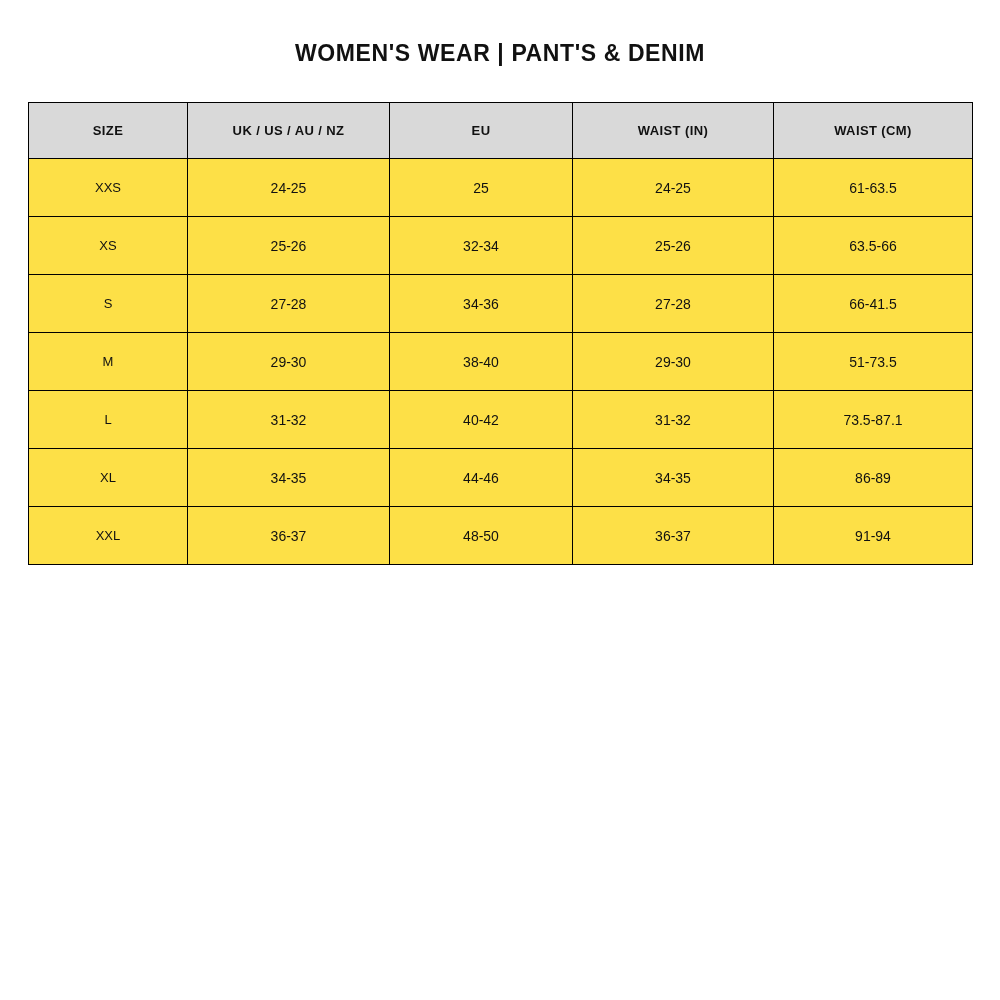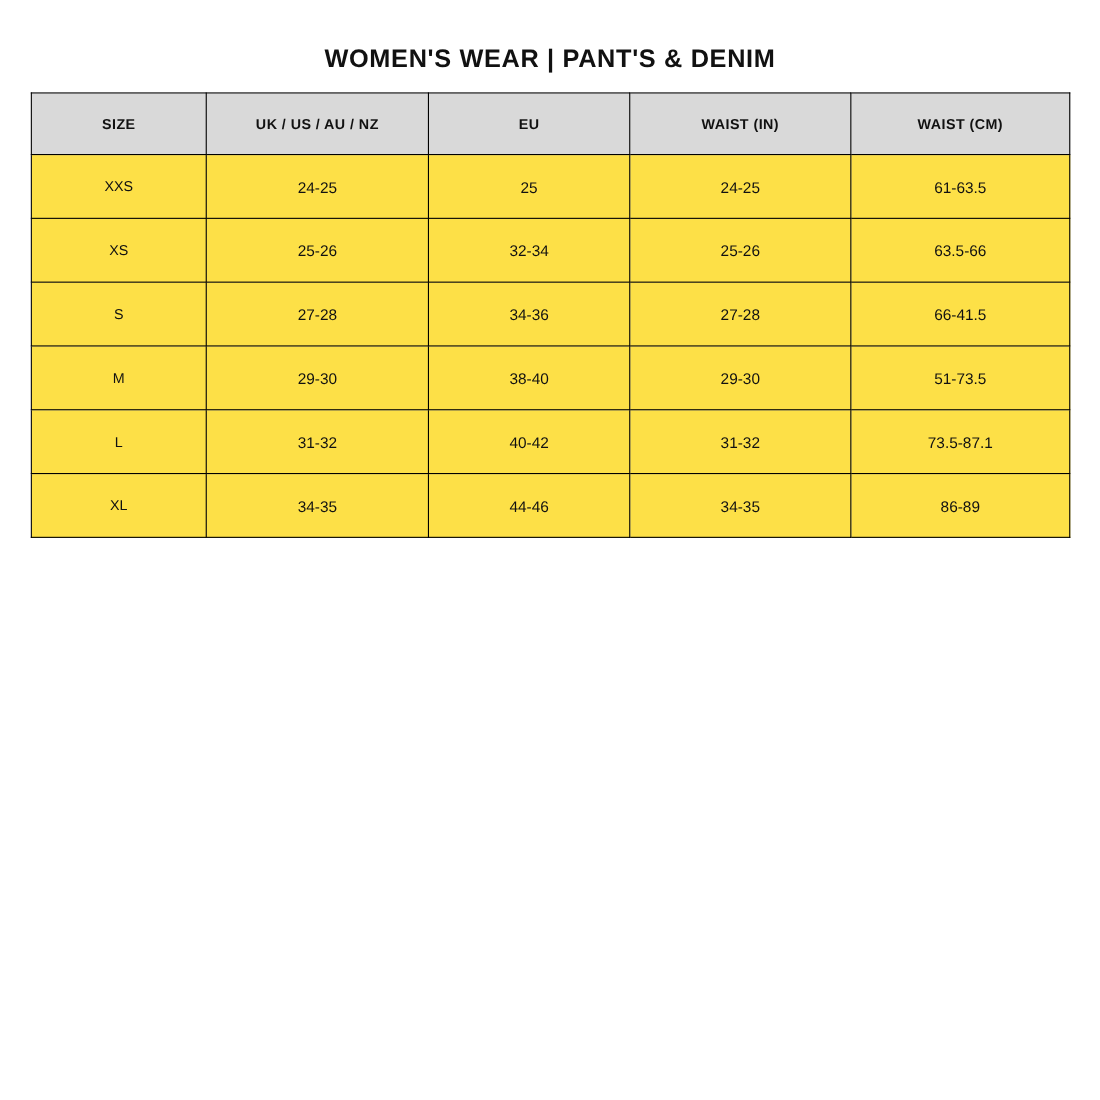--- a/index.html
+++ b/index.html
@@ -26,21 +26,21 @@
     font-weight: bold;
     letter-spacing: 0.6px;
     color: #111111;
     padding-top: 40px;
     padding-bottom: 0;
     margin: 0;
   }
   .table-wrap {
     position: absolute;
     left: 28px;
-    top: 84px;
+    top: 102px;
     width: 944px;
   }
   table.size-table {
     border-collapse: collapse;
     width: 944px;
     table-layout: fixed;
   }
   table.size-table th,
   table.size-table td {
     border: 1px solid #000000;
@@ -133,17 +133,24 @@
           <td>31-32</td>
           <td>73.5-87.1</td>
         </tr>
         <tr>
           <td class="size-col">XL</td>
           <td>34-35</td>
           <td>44-46</td>
           <td>34-35</td>
           <td>86-89</td>
         </tr>
+        <tr>
+          <td class="size-col">XXL</td>
+          <td>36-37</td>
+          <td>48-50</td>
+          <td>36-37</td>
+          <td>91-94</td>
+        </tr>
       </tbody>
     </table>
   </div>
 
 </div>
 
 </body></html>

